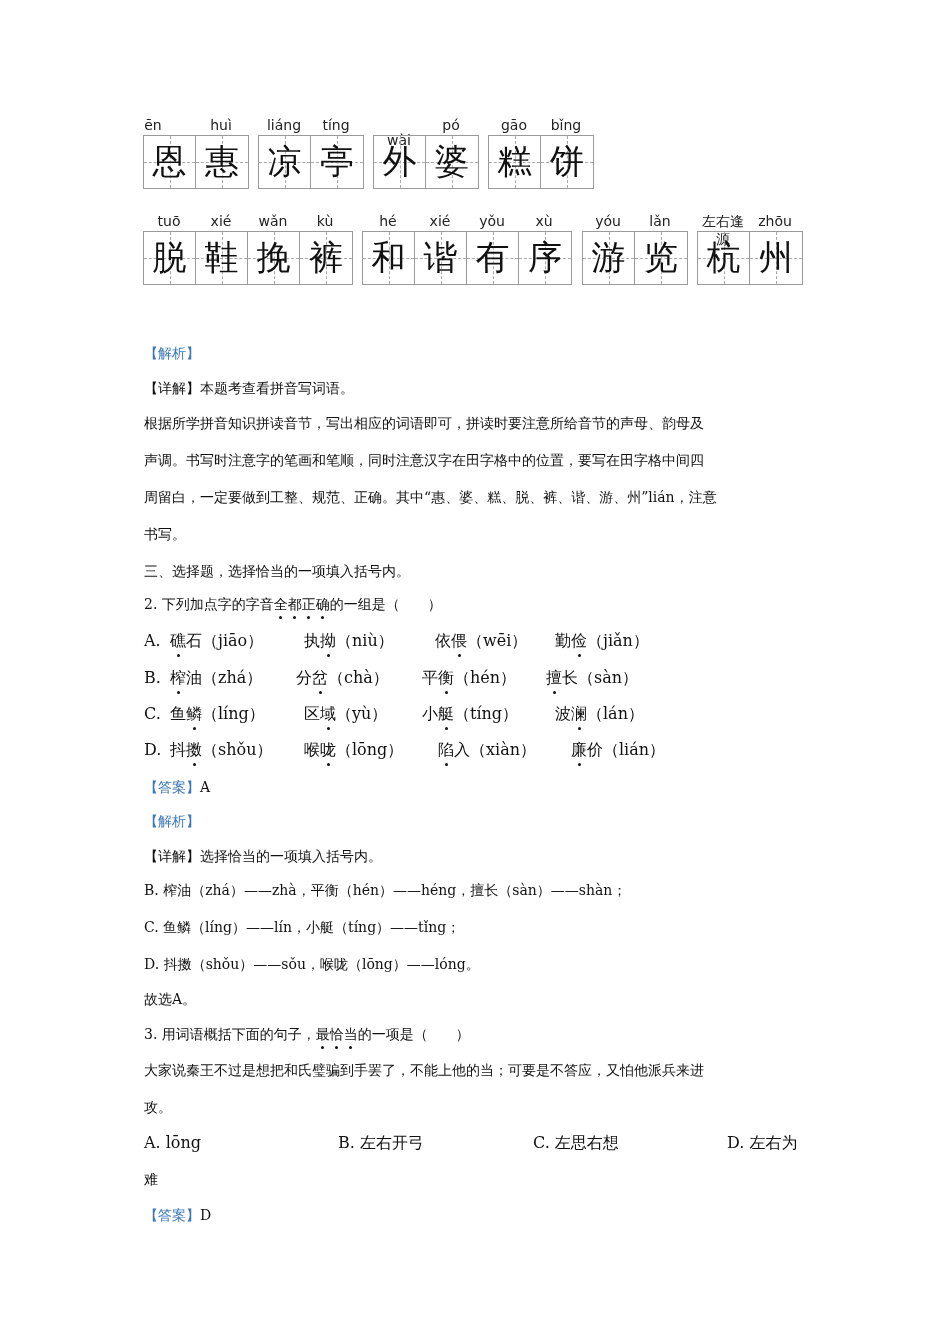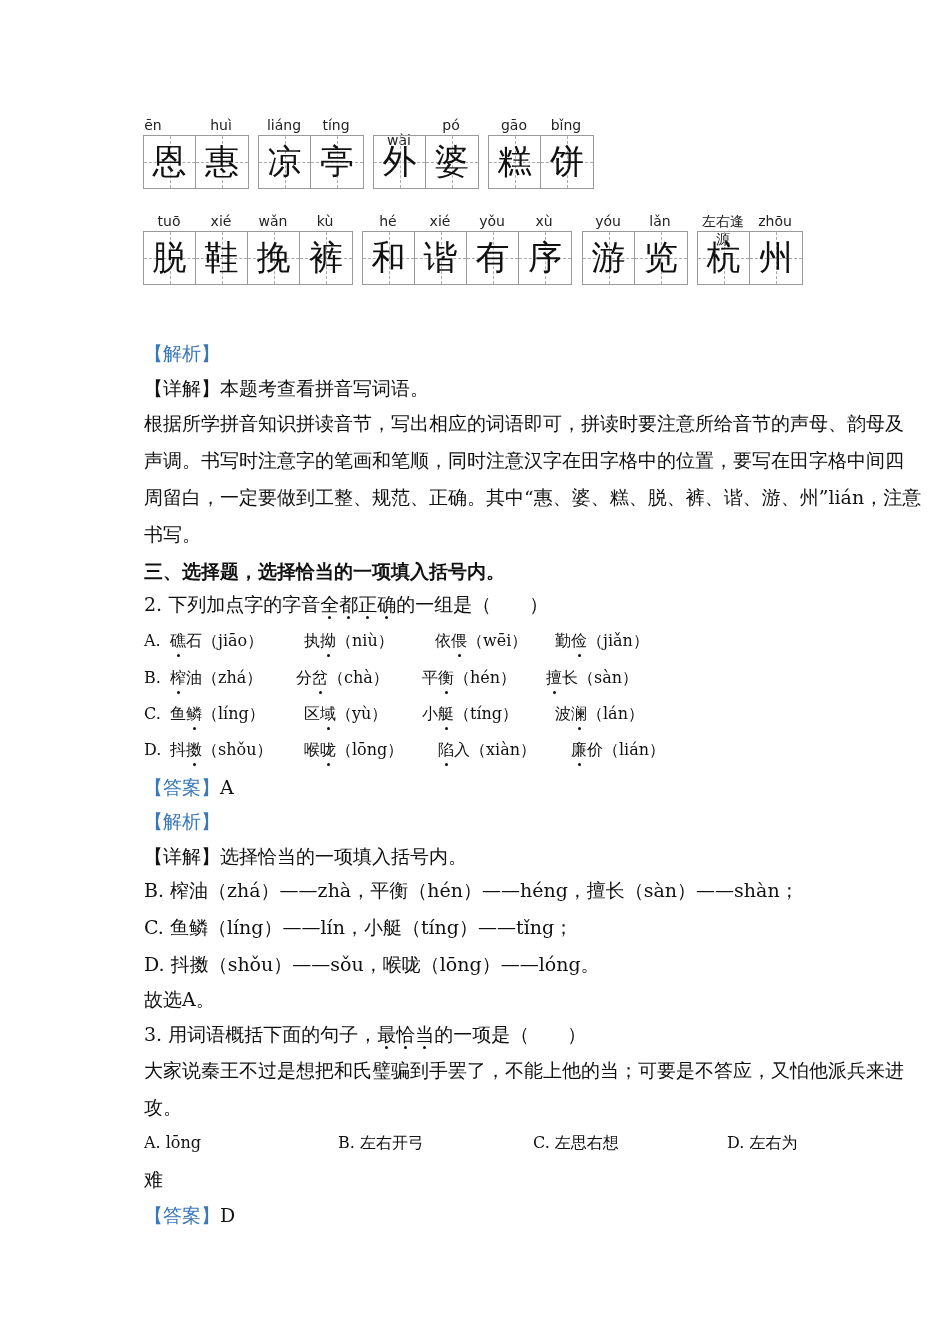--- a/index.html
+++ b/index.html
@@ -7,24 +7,24 @@
            font-family: "DejaVu Serif", "Liberation Serif", serif; color: #111; }
     .grid-group { position: absolute; display: flex; border: 1.5px solid #9a9a9a; box-sizing: border-box; height: 54px; }
     .cell { position: relative; width: 52px; height: 100%; box-sizing: border-box; border-right: 1.5px solid #9a9a9a; }
     .cell:last-child { border-right: none; }
     .cell::before { content: ""; position: absolute; left: 0; right: 0; top: 50%; border-top: 1px dashed #aaaaaa; }
     .cell::after { content: ""; position: absolute; top: 0; bottom: 0; left: 50%; border-left: 1px dashed #aaaaaa; }
     .cell .hz { position: absolute; inset: 0; display: flex; align-items: center; justify-content: center;
                 font-size: 34px; font-family: "DejaVu Serif", "Liberation Serif", serif; z-index: 1; color: #111; }
     .py { position: absolute; width: 52px; text-align: center; font-family: "DejaVu Sans", "Liberation Sans", sans-serif;
           font-size: 14px; color: #222; }
-    .line { position: absolute; left: 144px; font-size: 19px; white-space: nowrap; line-height: 20px; }
+    .line { position: absolute; left: 144px; font-size: 14px; white-space: nowrap; line-height: 20px; }
     .blue { color: #3a78b8; }
     .bracket { color: #2b6aa8; font-weight: bold; }
-    .bold { font-weight: bold; }
+    .bold { font-weight: normal; }
     .dot { position: relative; display: inline-block; }
     .dot::after { content: ""; position: absolute; left: 50%; bottom: -5px; width: 3px; height: 3px; margin-left: -1.5px;
                   border-radius: 50%; background: #111; }
     .opt { position: absolute; font-size: 16px; white-space: nowrap; }
   </style>
 </head>
 <body>
 
 <div>
 

